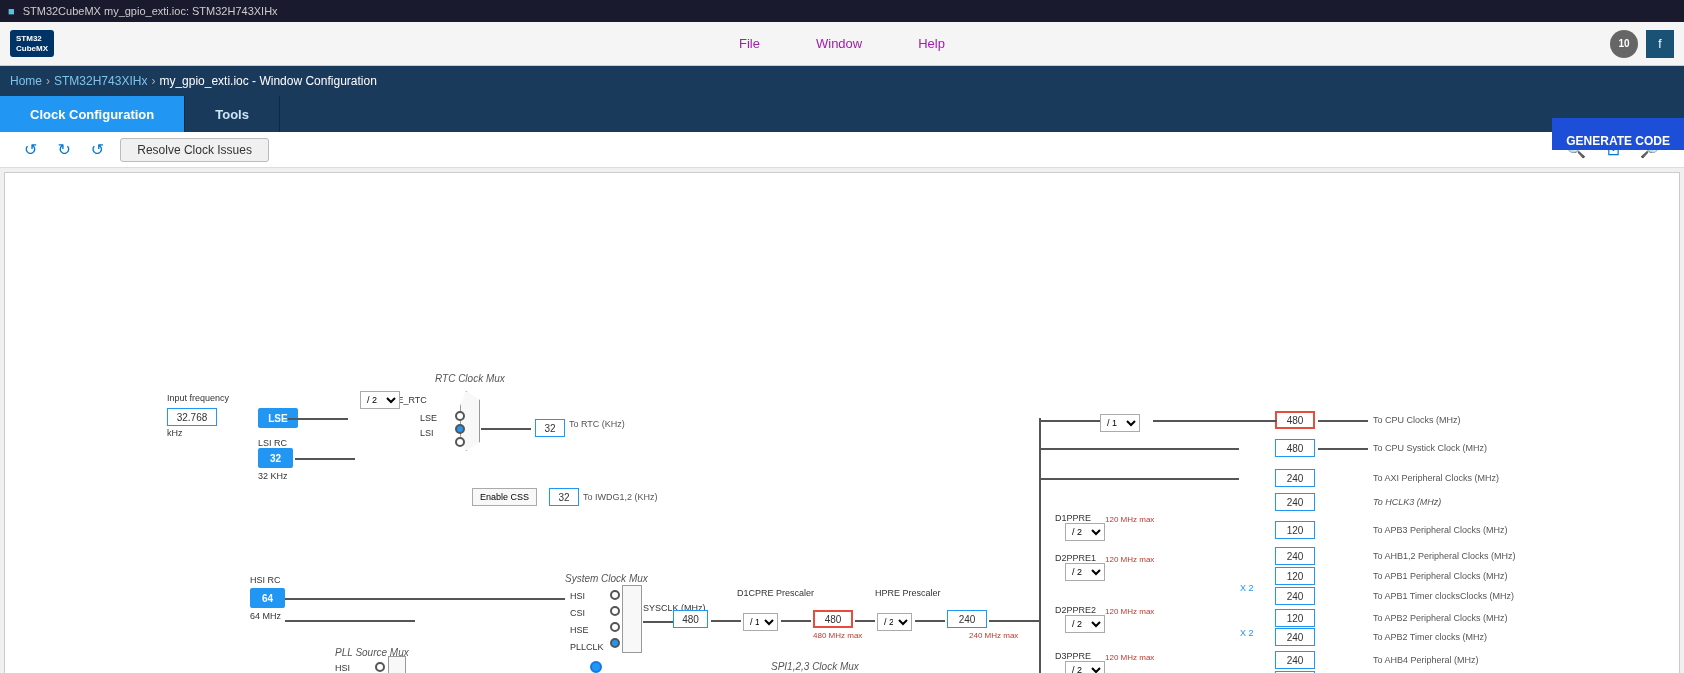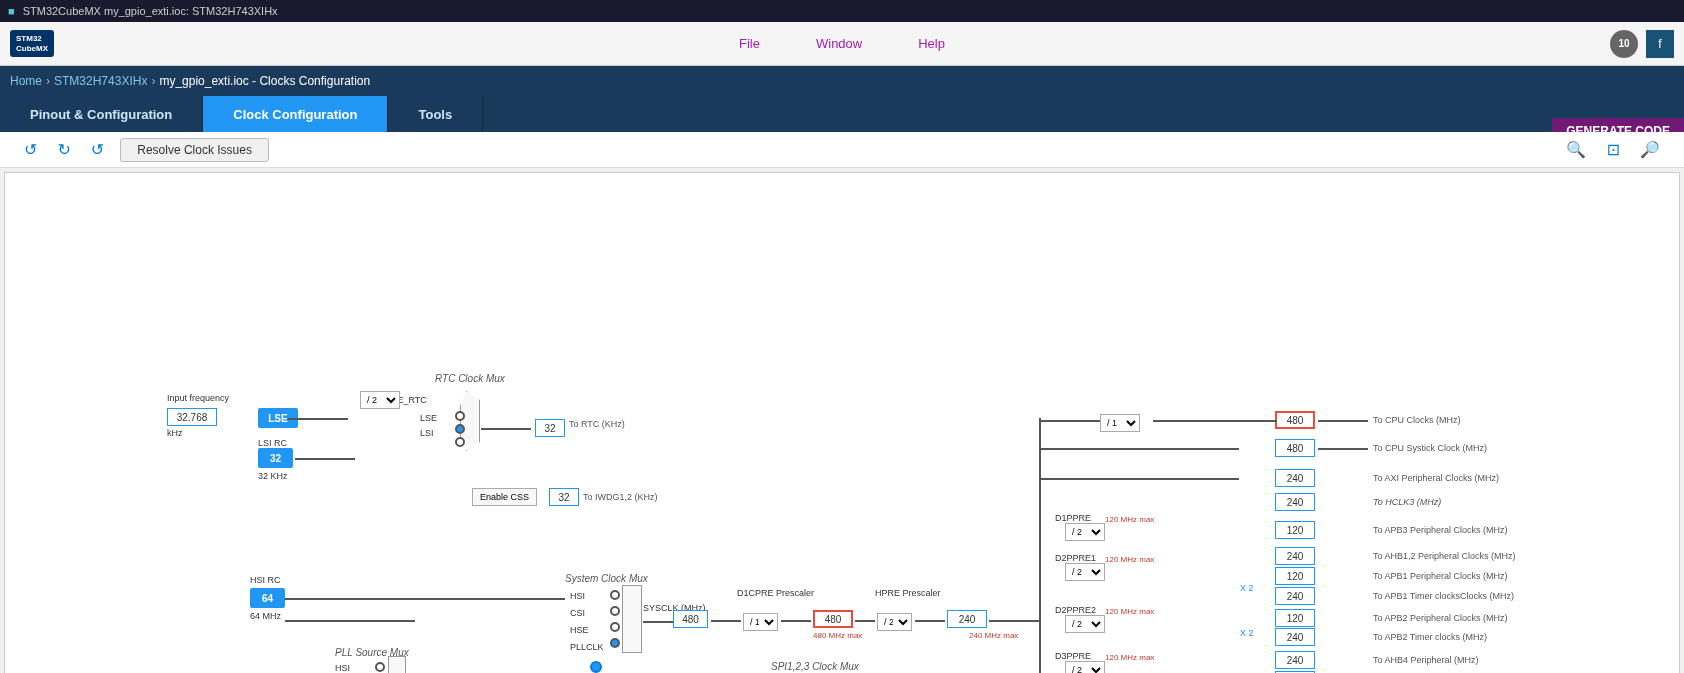--- a/index.html
+++ b/index.html
@@ -82,25 +82,25 @@
       padding: 0 10px;
       gap: 4px;
       font-size: 12px;
     }
     .bc-item { color: #7fc3e8; cursor: pointer; }
     .bc-sep { color: #aaa; }
     .bc-active { color: white; }
     .generate-btn {
       position: absolute;
       right: 0; top: 52px;
-      background: #701a75;
+      background: #1d4ed8;
       color: white;
       font-size: 12px;
       font-weight: bold;
-      padding: 6px 14px;
+      padding: 16px 14px;
       border: none;
       cursor: pointer;
       height: 14px;
     }
 
     
     #tabbar {
       background: #1a3a5c;
       display: flex;
       height: 36px;
@@ -259,26 +259,25 @@
     <div class="icon-circle">10</div>
     <div class="icon-square">f</div>
   </div>
 </div>
 
 <div id="breadcrumb" style="position:relative;">
   <span class="bc-item">Home</span>
   <span class="bc-sep">›</span>
   <span class="bc-item">STM32H743XIHx</span>
   <span class="bc-sep">›</span>
-  <span class="bc-active">my_gpio_exti.ioc - Clocks Configuration</span>
+  <span class="bc-active">my_gpio_exti.ioc - Window Configuration</span>
   <button class="generate-btn">GENERATE CODE</button>
 </div>
 
 <div id="tabbar">
-  <div class="tab">Pinout &amp; Configuration</div>
   <div class="tab active">Clock Configuration</div>
   <div class="tab">Tools</div>
 </div>
 
 <div id="toolbar">
   <button class="toolbar-icon-btn" title="Undo">↺</button>
   <button class="toolbar-icon-btn" title="Redo">↻</button>
   <button class="toolbar-icon-btn" title="Refresh">↺</button>
   <button class="resolve-btn">Resolve Clock Issues</button>
   <span class="toolbar-spacer"></span>

